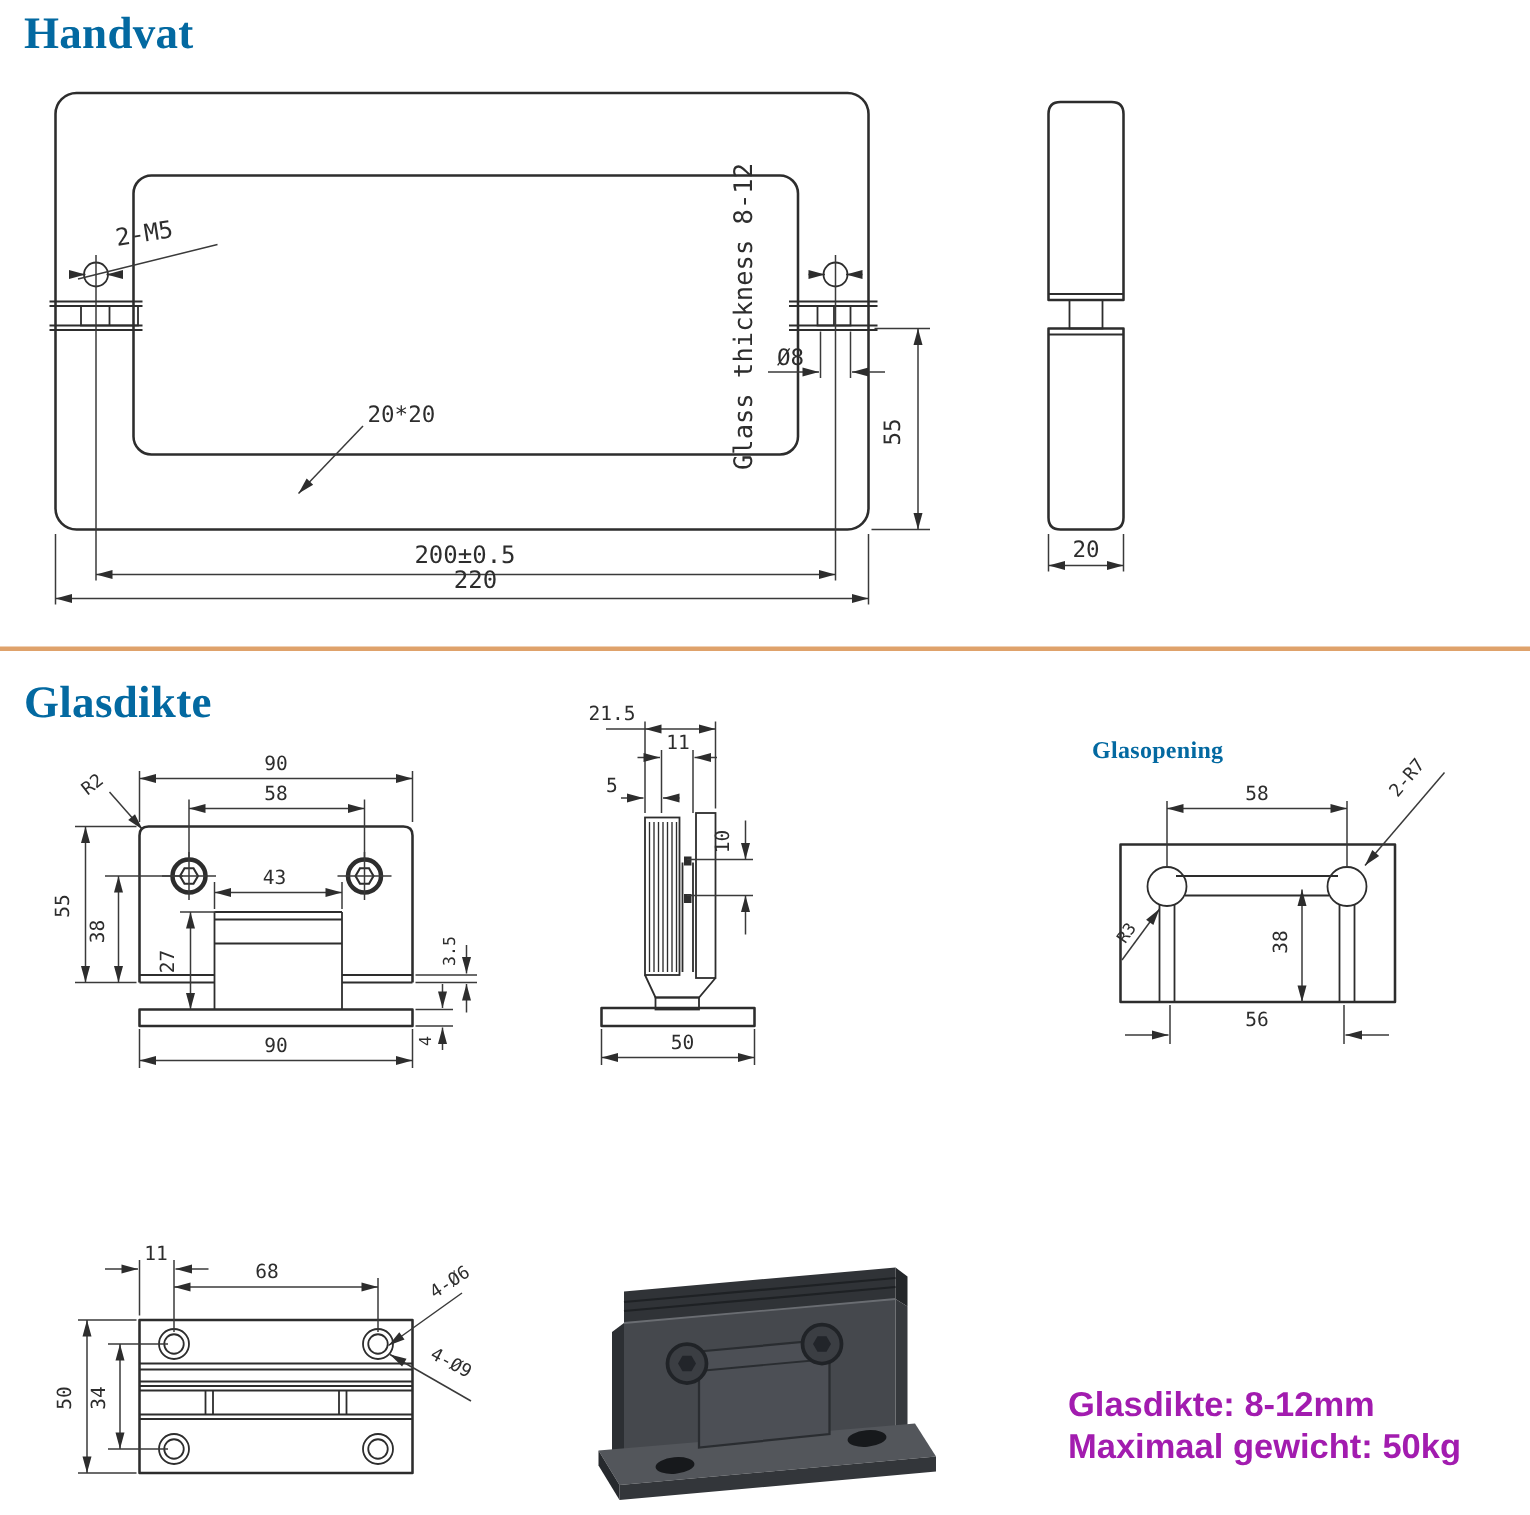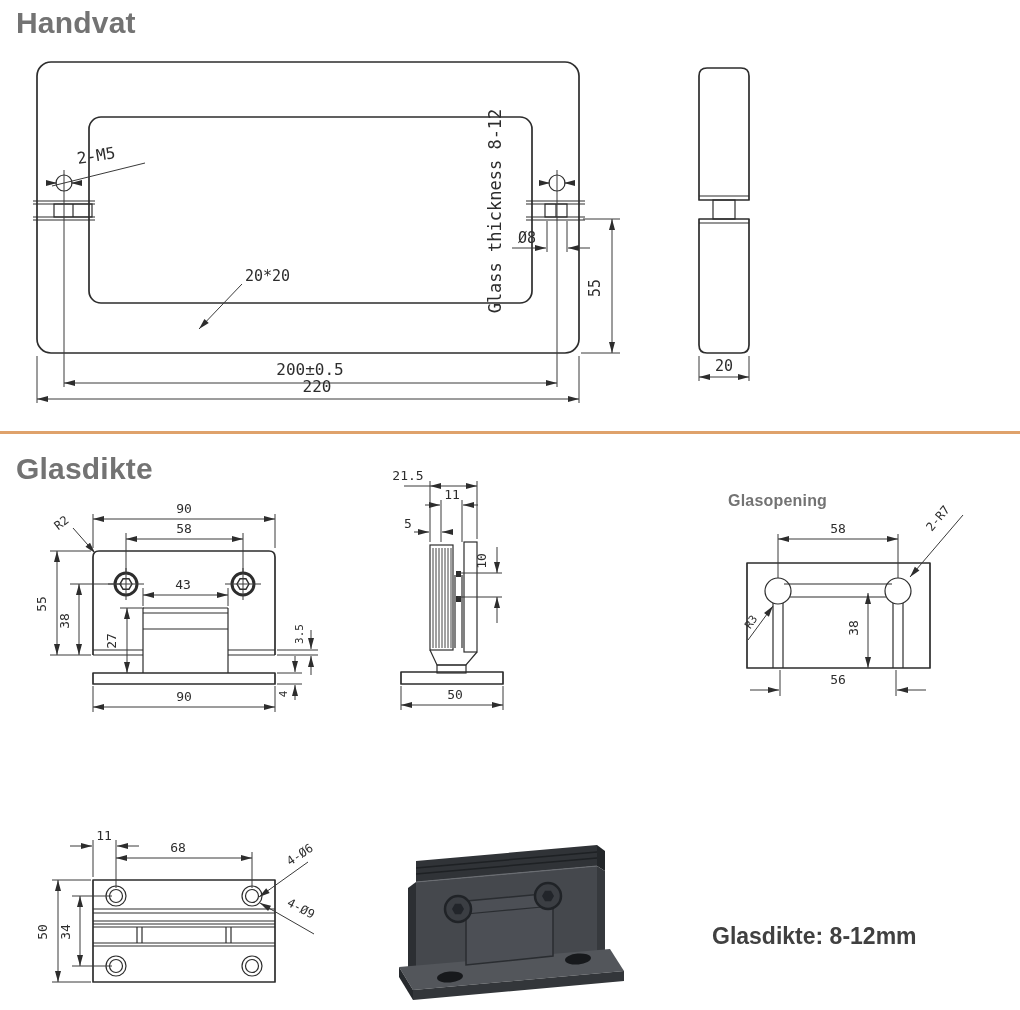--- a/index.html
+++ b/index.html
@@ -1,23 +1,23 @@
 <!DOCTYPE html>
 <html><head>
 <meta charset="utf-8">
 <style>
   html,body{margin:0;padding:0;}
   body{width:1020px;height:1010px;background:#ffffff;position:relative;overflow:hidden;
        font-family:"Liberation Sans", sans-serif;}
-  .heading{position:absolute;font-weight:bold;color:#737373;letter-spacing:.2px;}
+  .heading{position:absolute;font-weight:bold;color:#0369a1;letter-spacing:.2px;font-family:Liberation Serif, serif;}
   #handvat-title{left:16px;top:6px;font-size:30px;}
   #scharnier-title{left:16px;top:452px;font-size:30px;}
   #glasopening-title{left:728px;top:492px;font-size:16px;}
   #divider{position:absolute;left:0;top:431px;width:1020px;height:3px;background:#dfa26b;}
-  #specs{position:absolute;left:712px;top:922px;font-weight:bold;color:#404040;
+  #specs{position:absolute;left:712px;top:922px;font-weight:bold;color:#a21caf;
          font-size:23px;line-height:28px;}
   svg{position:absolute;left:0;top:0;}
   .ol{fill:none;stroke:#2d2d2d;stroke-width:1.7;stroke-linejoin:round;}
   .tl{fill:none;stroke:#2d2d2d;stroke-width:1.2;}
   .dl{fill:none;stroke:#3a3a3a;stroke-width:1;}
   .dim{font-family:"DejaVu Sans Mono", monospace;fill:#2d2d2d;}
 </style>
 </head>
 <body>
 
@@ -358,13 +358,14 @@
     </g>
   </g>
 </svg>
 
 <div id="handvat-title" class="heading">Handvat</div>
 <div id="divider"></div>
 <div id="scharnier-title" class="heading">Glasdikte</div>
 <div id="glasopening-title" class="heading">Glasopening</div>
 <div id="specs">
   <div>Glasdikte: 8-12mm</div>
+  <div>Maximaal gewicht: 50kg</div>
 </div>
 
 </body></html>

